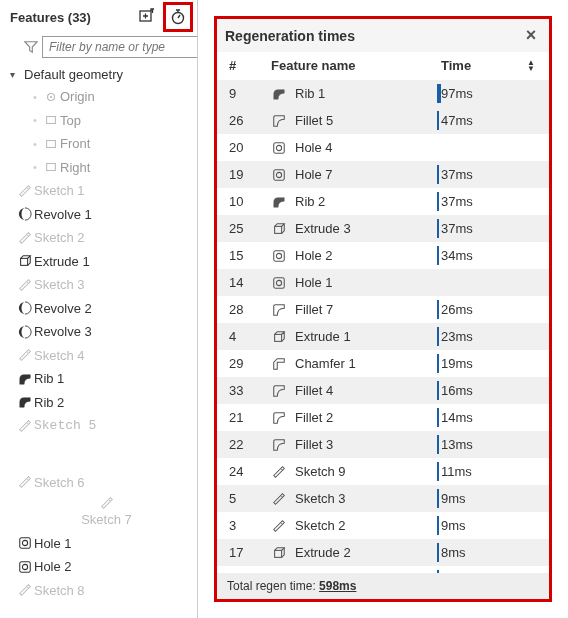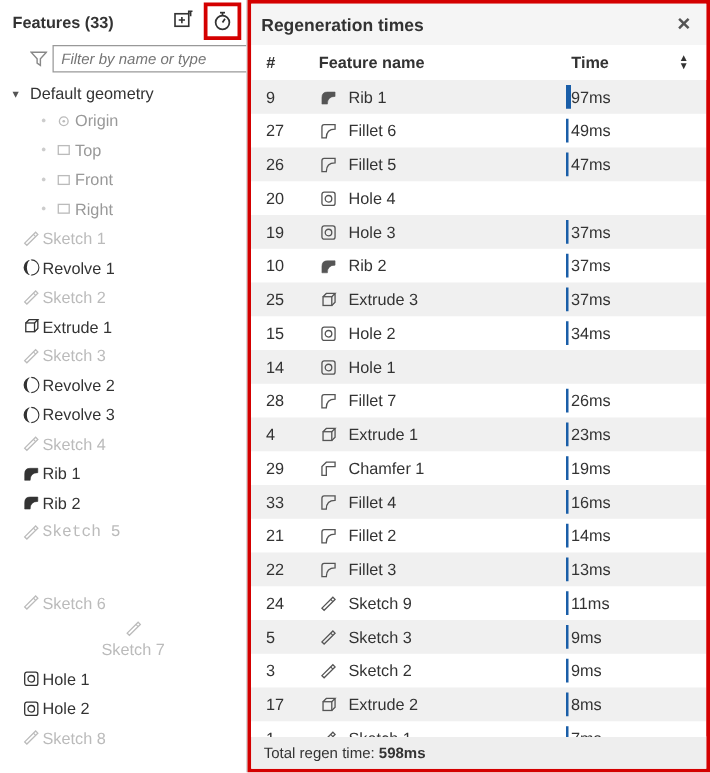--- a/index.html
+++ b/index.html
@@ -95,21 +95,21 @@
   .muted { color: #bbb; }
   .muted svg { stroke: #bbb; }
 
   
   .right-panel {
     flex: 1;
     display: flex;
     flex-direction: column;
     position: relative;
     border: 3px solid #d40000;
-    margin: 0;
+    margin: 16px;
   }
   .right-header {
     display: flex;
     align-items: center;
     background: #f5f5f5;
     padding: 6px 8px;
     font-weight: 600;
     font-size: 14px;
   }
   .right-header .title { flex: 1; }
@@ -167,21 +167,21 @@
     height: 100%;
     background: #1a5ea8;
     z-index: 1;
     top: 0;
   }
   .footer {
     background: #eee;
     padding: 6px 10px;
     font-size: 12px;
   }
-  .footer b { font-weight: 700; }
+  .footer b { font-weight: 700; text-decoration: underline; }
 
   
   ::-webkit-scrollbar { width: 14px; }
   ::-webkit-scrollbar-track { background: #f1f1f1; }
   ::-webkit-scrollbar-thumb { background: #c4c4c4; }
   ::-webkit-scrollbar-button { background: #e9e9e9; height: 14px; }
 
 </style>
 </head>
 <body>
@@ -456,43 +456,28 @@
                 <use href="#i-rib"></use>
               </svg>
             </span>
             <span>Rib 1</span>
           </div>
           <div class="col-time-cell">
             <span class="bar" style="width:4px"></span>
             <span class="time-label">97ms</span>
           </div>
         </div>
-        <div class="trow ">
-          <div class="col-num">27</div>
+        <div class="trow even">
+          <div class="col-num">26</div>
           <div class="col-name">
             <span class="feat-icon">
               <svg class="ti-svg" viewBox="0 0 16 16" style="color:#555">
                 <use href="#i-fillet"></use>
               </svg>
             </span>
-            <span>Fillet 6</span>
-          </div>
-          <div class="col-time-cell">
-            <span class="bar" style="width:2.020618556701031px"></span>
-            <span class="time-label">49ms</span>
-          </div>
-        </div>
-        <div class="trow even">
-          <div class="col-num">26</div>
-          <div class="col-name">
-            <span class="feat-icon">
-              <svg class="ti-svg" viewBox="0 0 16 16" style="color:#555">
-                <use href="#i-fillet"></use>
-              </svg>
-            </span>
             <span>Fillet 5</span>
           </div>
           <div class="col-time-cell">
             <span class="bar" style="width:2px"></span>
             <span class="time-label">47ms</span>
           </div>
         </div>
         <div class="trow ">
           <div class="col-num">20</div>
           <div class="col-name">
@@ -505,21 +490,21 @@
           </div>
         </div>
         <div class="trow even">
           <div class="col-num">19</div>
           <div class="col-name">
             <span class="feat-icon">
               <svg class="ti-svg" viewBox="0 0 16 16" style="color:#555">
                 <use href="#i-hole"></use>
               </svg>
             </span>
-            <span>Hole 3</span>
+            <span>Hole 7</span>
           </div>
           <div class="col-time-cell">
             <span class="bar" style="width:2px"></span>
             <span class="time-label">37ms</span>
           </div>
         </div>
         <div class="trow ">
           <div class="col-num">10</div>
           <div class="col-name">
             <span class="feat-icon">

